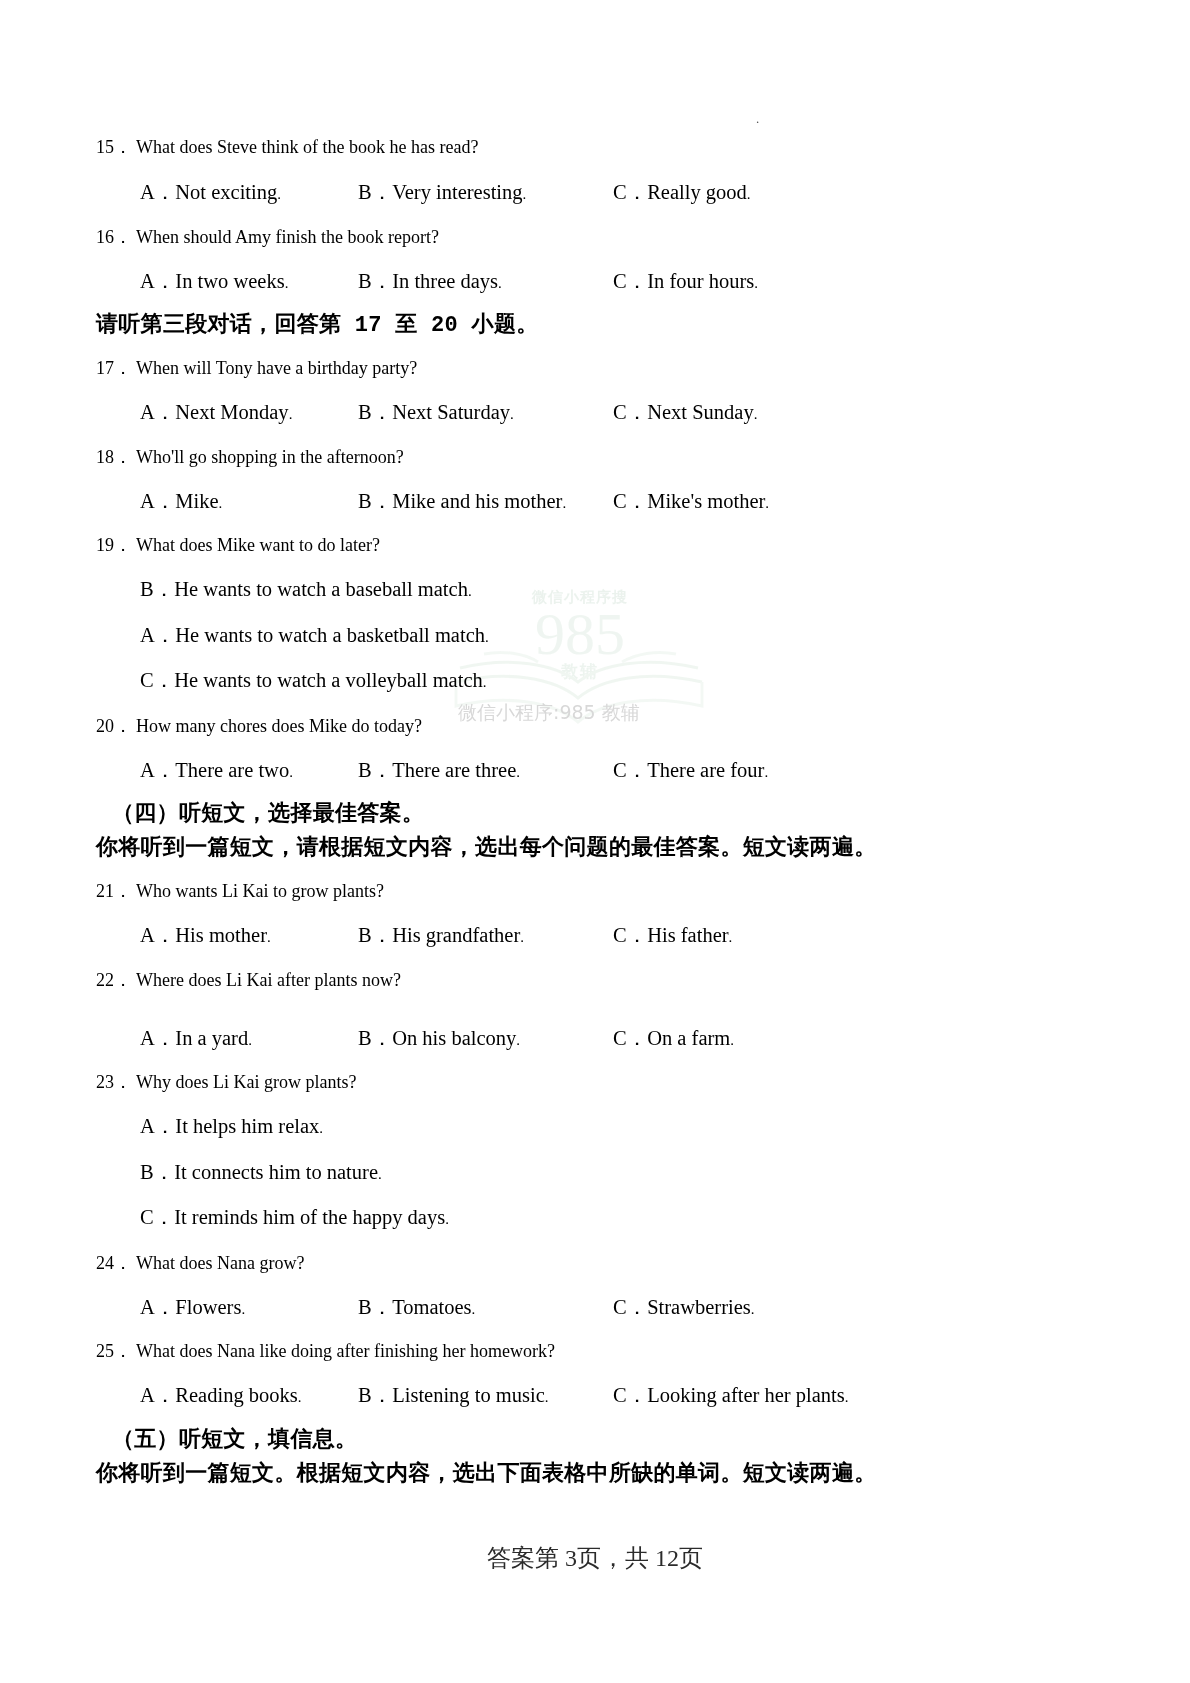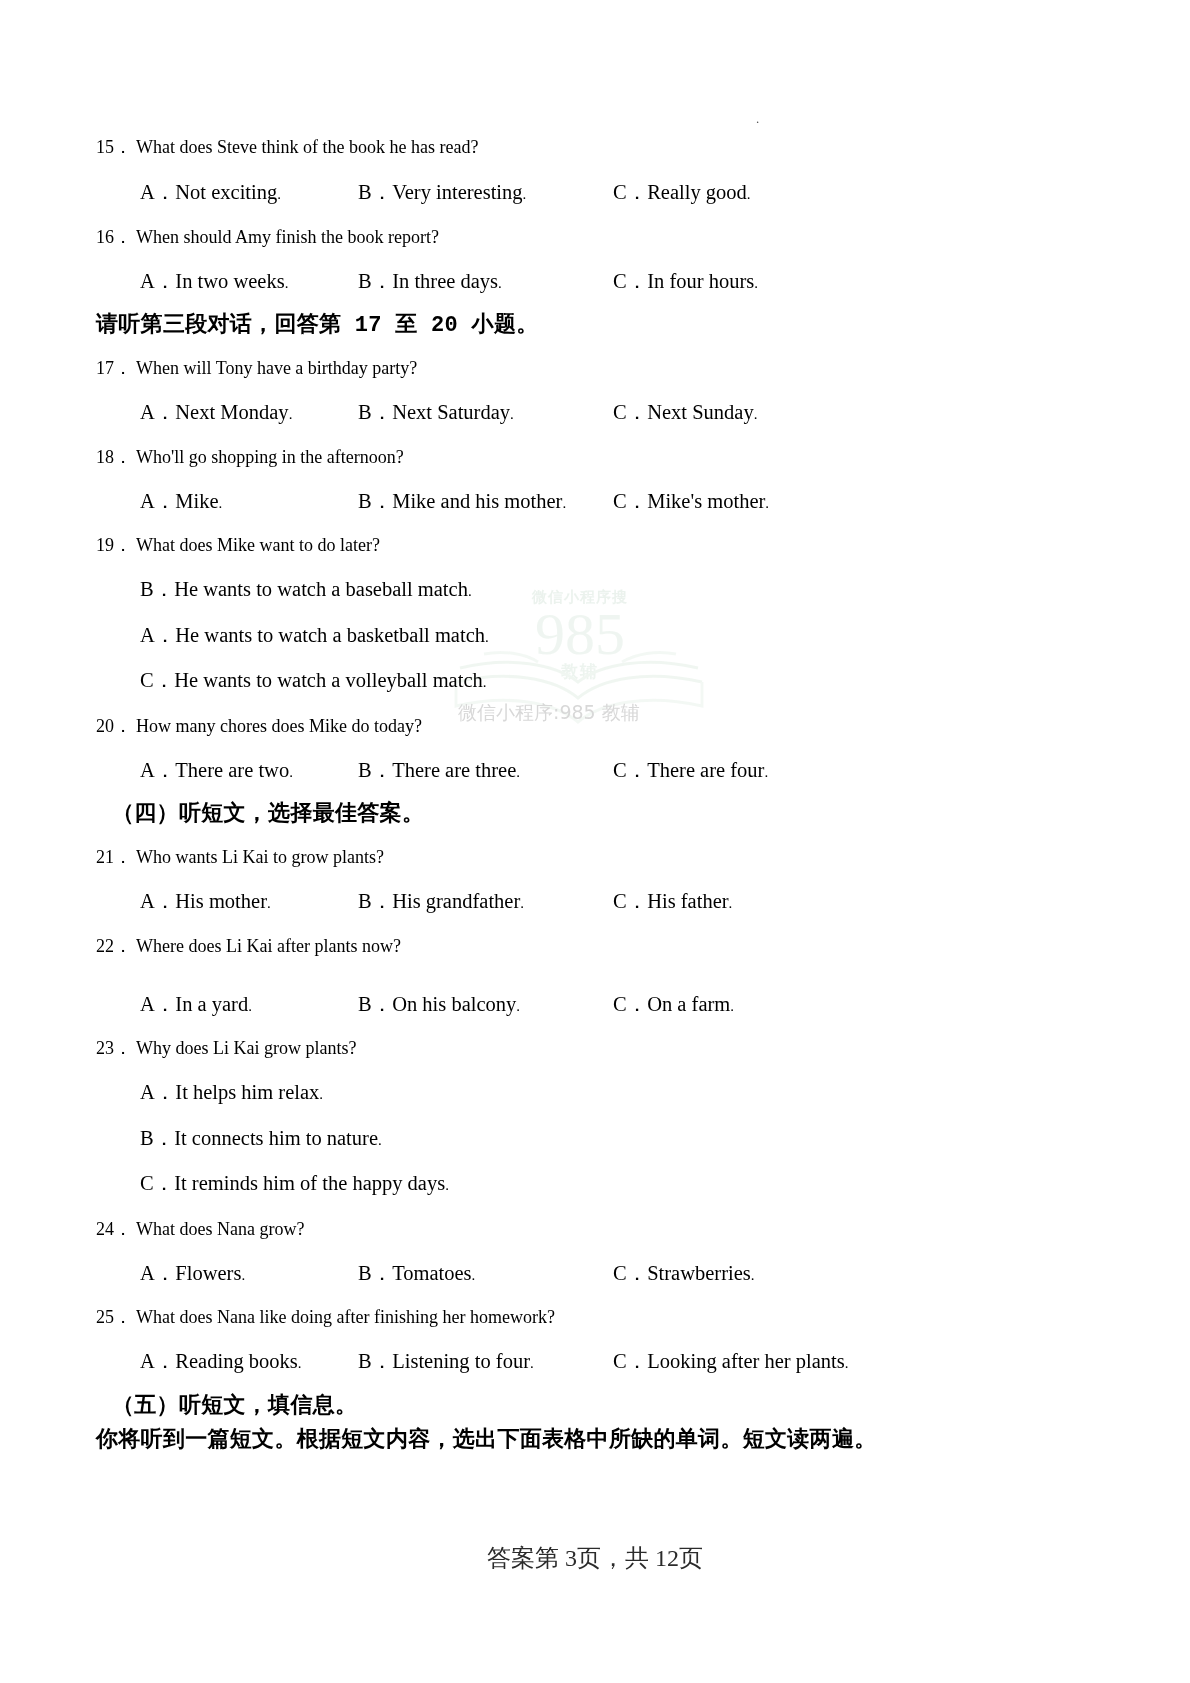--- a/index.html
+++ b/index.html
@@ -225,20 +225,21 @@
     </div>
 
     <div class="qline" style="margin-top:26px;">
       <span class="qnum">20．</span><span class="qtext">How many chores does Mike do today?</span>
     </div>
     <div class="optrow" style="margin-top:25px;">
       <span class="opt opt-a"><span class="olabel">A．</span><span>There are two</span><span class="period-sm">.</span></span><span class="opt opt-b"><span class="olabel">B．</span><span>There are three</span><span class="period-sm">.</span></span><span class="opt opt-c"><span class="olabel">C．</span><span>There are four</span><span class="period-sm">.</span></span>
     </div>
 
     <div class="cn-head indent" style="margin-top:24px;">（四）听短文，选择最佳答案。</div>
+    <div class="cn-head" style="margin-top:12px;">你将听到一篇短文，请根据短文内容，选出每个问题的最佳答案。短文读两遍。</div>
 
     <div class="qline" style="margin-top:22px;">
       <span class="qnum">21．</span><span class="qtext">Who wants Li Kai to grow plants?</span>
     </div>
     <div class="optrow" style="margin-top:25px;">
       <span class="opt opt-a"><span class="olabel">A．</span><span>His mother</span><span class="period-sm">.</span></span><span class="opt opt-b"><span class="olabel">B．</span><span>His grandfather</span><span class="period-sm">.</span></span><span class="opt opt-c"><span class="olabel">C．</span><span>His father</span><span class="period-sm">.</span></span>
     </div>
 
     <div class="qline" style="margin-top:25px;">
       <span class="qnum">22．</span><span class="qtext">Where does Li Kai after plants now?</span>
@@ -264,21 +265,21 @@
       <span class="qnum">24．</span><span class="qtext">What does Nana grow?</span>
     </div>
     <div class="optrow" style="margin-top:25px;">
       <span class="opt opt-a"><span class="olabel">A．</span><span>Flowers</span><span class="period-sm">.</span></span><span class="opt opt-b"><span class="olabel">B．</span><span>Tomatoes</span><span class="period-sm">.</span></span><span class="opt opt-c"><span class="olabel">C．</span><span>Strawberries</span><span class="period-sm">.</span></span>
     </div>
 
     <div class="qline" style="margin-top:25px;">
       <span class="qnum">25．</span><span class="qtext">What does Nana like doing after finishing her homework?</span>
     </div>
     <div class="optrow" style="margin-top:25px;">
-      <span class="opt opt-a"><span class="olabel">A．</span><span>Reading books</span><span class="period-sm">.</span></span><span class="opt opt-b"><span class="olabel">B．</span><span>Listening to four</span><span class="period-sm">.</span></span><span class="opt opt-c"><span class="olabel">C．</span><span>Looking after her plants</span><span class="period-sm">.</span></span>
+      <span class="opt opt-a"><span class="olabel">A．</span><span>Reading books</span><span class="period-sm">.</span></span><span class="opt opt-b"><span class="olabel">B．</span><span>Listening to music</span><span class="period-sm">.</span></span><span class="opt opt-c"><span class="olabel">C．</span><span>Looking after her plants</span><span class="period-sm">.</span></span>
     </div>
 
     <div class="cn-head indent" style="margin-top:24px;">（五）听短文，填信息。</div>
     <div class="cn-head" style="margin-top:12px;">你将听到一篇短文。根据短文内容，选出下面表格中所缺的单词。短文读两遍。</div>
 
   </div>
 
   <div class="footer">答案第 3页，共 12页</div>
 
 </div>

